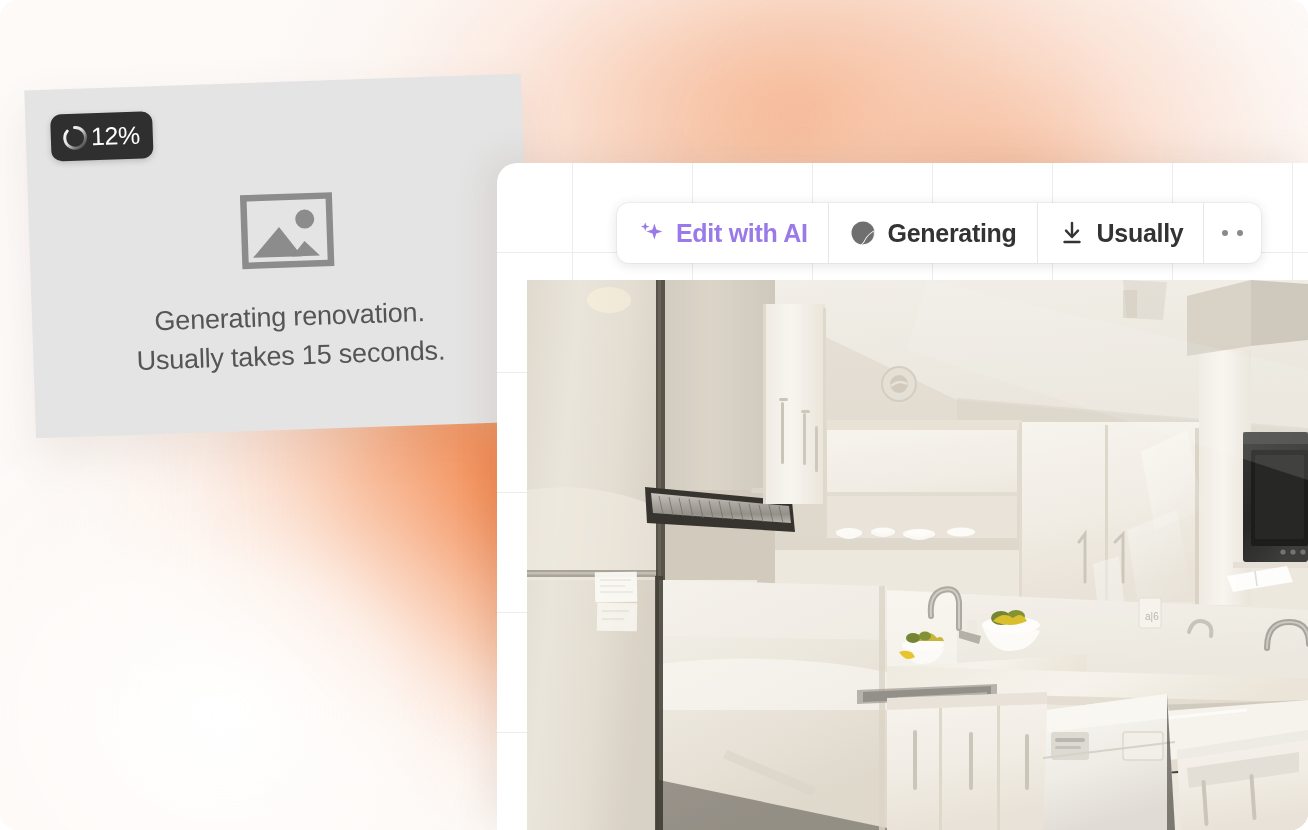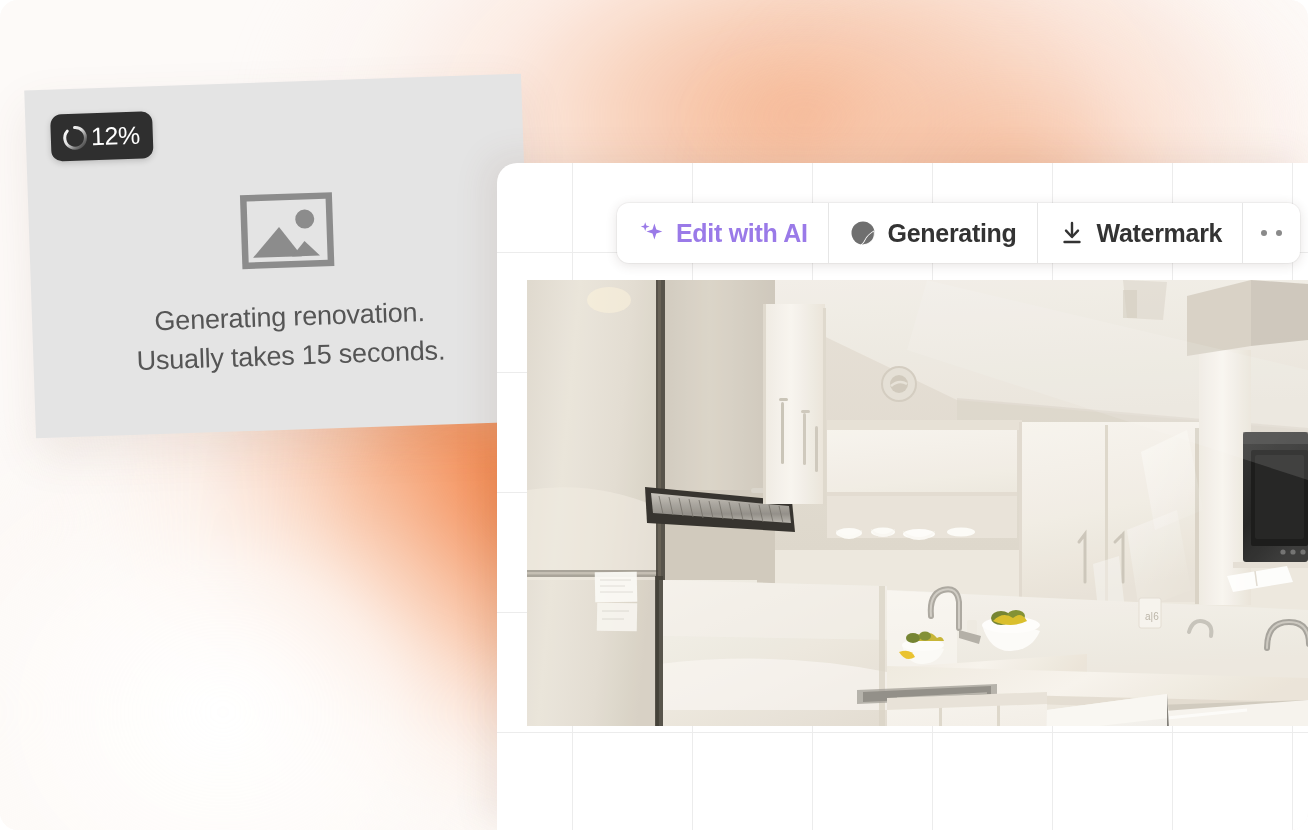--- a/index.html
+++ b/index.html
@@ -246,21 +246,21 @@
     border-radius: 50%;
     background: #8a8a8a;
   }
 
   
   #photo {
     position: absolute;
     left: 527px;
     top: 280px;
     width: 781px;
-    height: 446px;
+    height: 550px;
     overflow: hidden;
     z-index: 3;
     background: #f9a8d4;
   }
   #photo svg { display: block; width: 781px; height: 550px; }
 </style>
 </head>
 <body>
 
 <div id="stage">
@@ -618,21 +618,21 @@
     </div>
 
     <div id="btn-download" class="tb-btn">
       <span class="tb-icon">
         <svg width="28" height="28" viewBox="0 0 28 28" aria-hidden="true">
           <path d="M14 4 V17" stroke="#333333" stroke-width="2.4" stroke-linecap="round"></path>
           <path d="M8 11.6 L14 18 L20 11.6" stroke="#333333" stroke-width="2.4" fill="none" stroke-linecap="round" stroke-linejoin="round"></path>
           <path d="M6.5 23 H21.5" stroke="#333333" stroke-width="2.4" stroke-linecap="round"></path>
         </svg>
       </span>
-      <span class="tb-label">Watermark</span>
+      <span class="tb-label">Usually</span>
     </div>
 
     <div id="btn-more" class="tb-btn">
       <span class="tb-icon">
         <span class="dot"></span>
       </span>
       <span class="tb-icon">
         <span class="dot"></span>
       </span>
 

